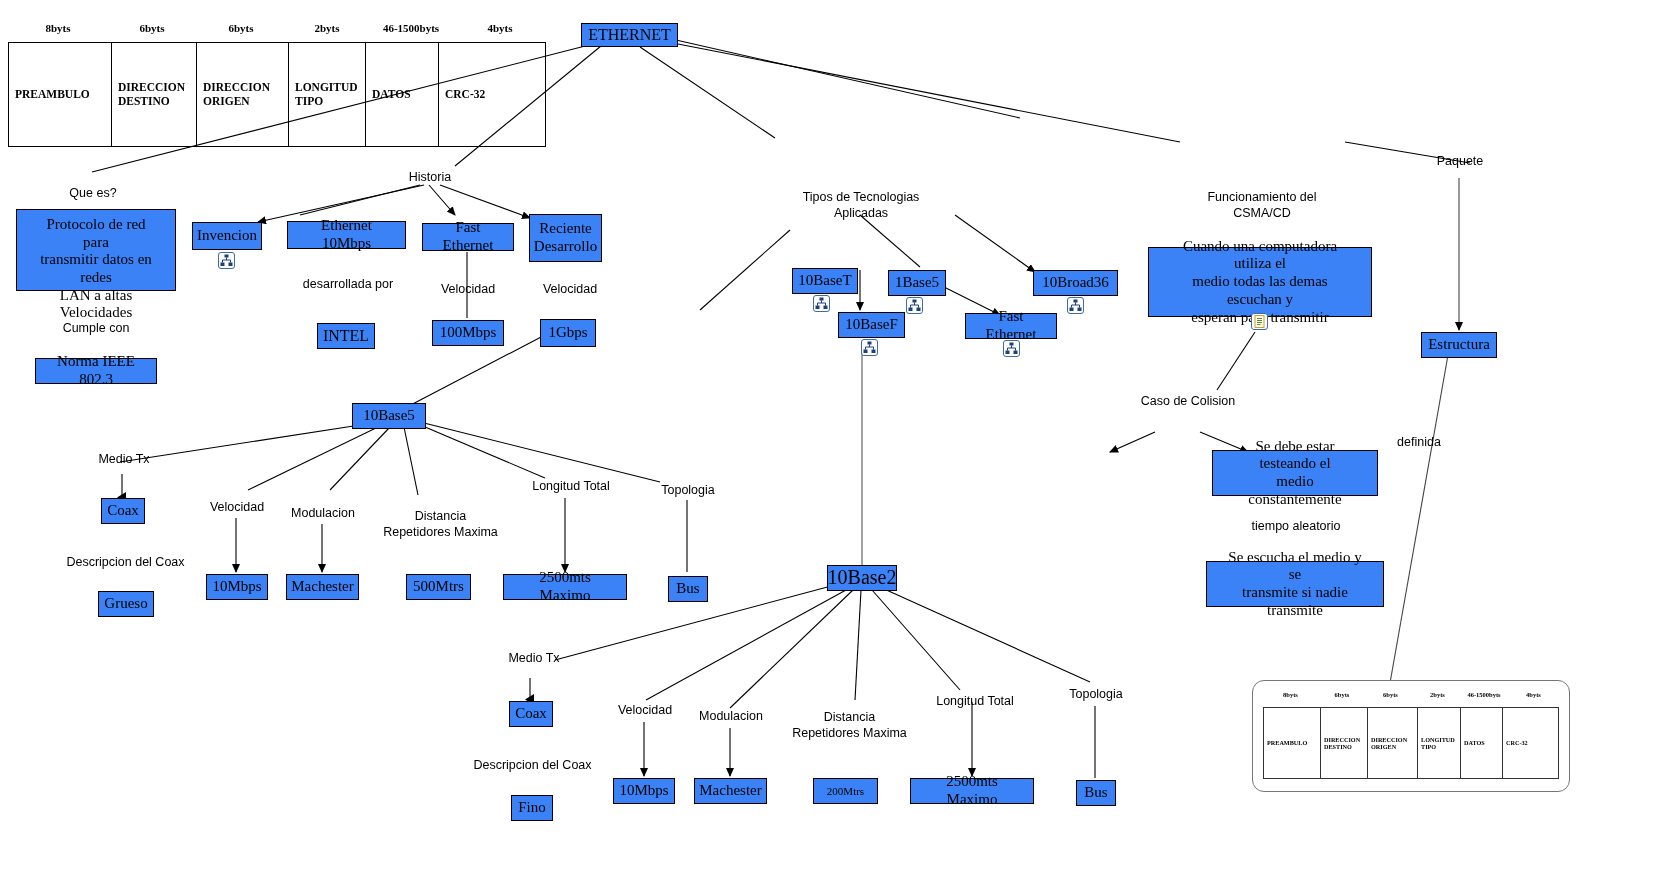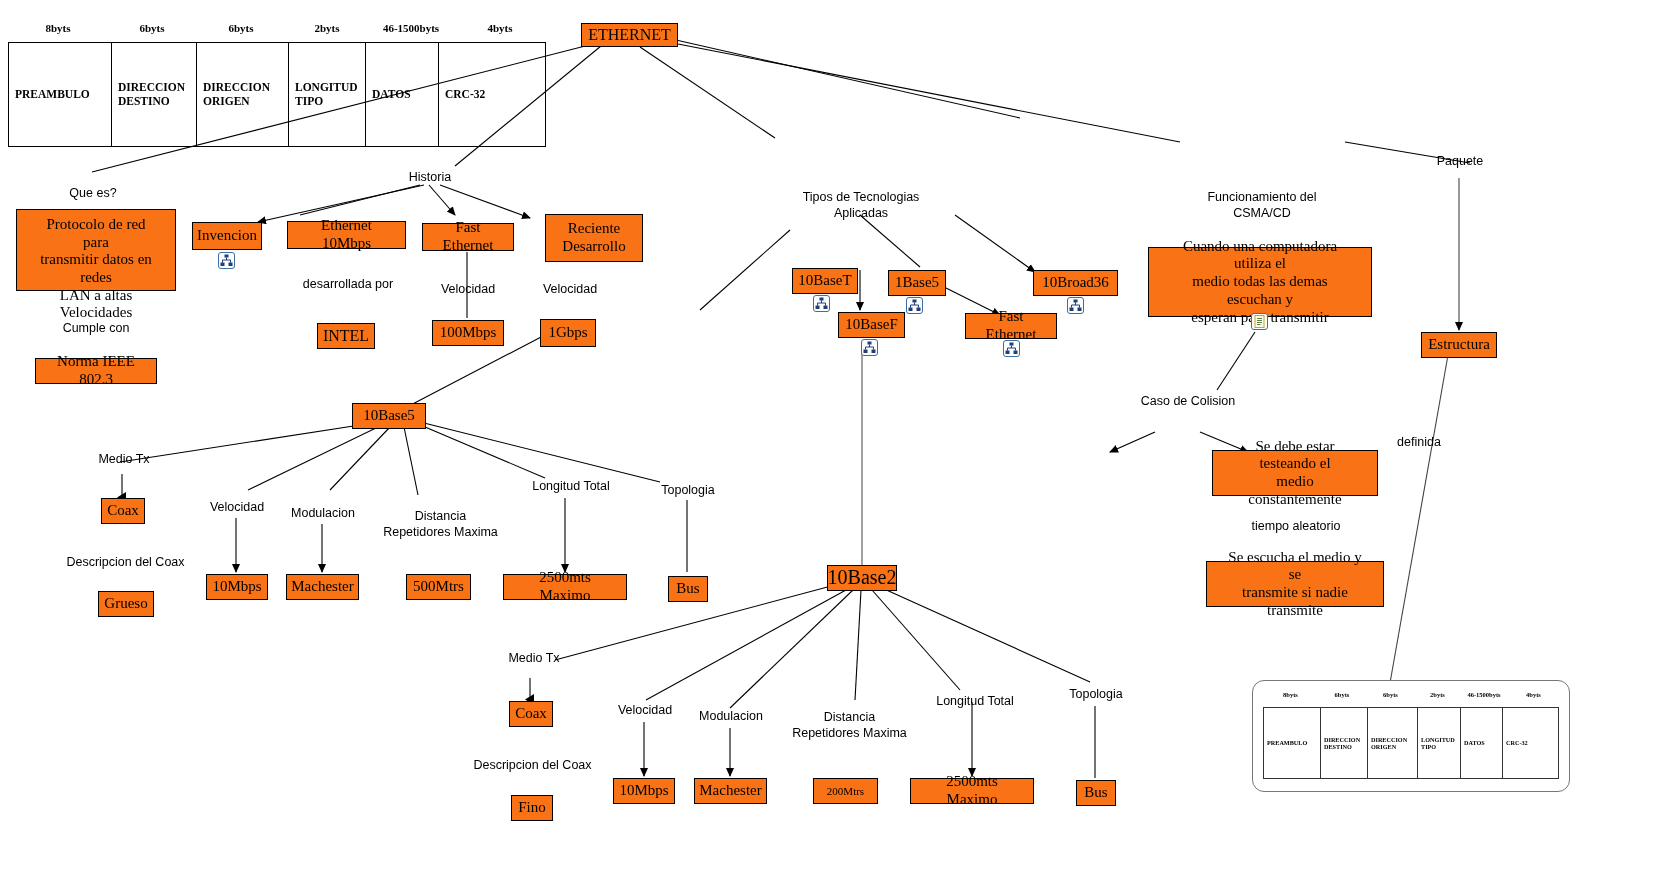--- a/index.html
+++ b/index.html
@@ -17,21 +17,21 @@
   }
   svg#edges {
     position: absolute;
     left: 0; top: 0;
     width: 1653px; height: 876px;
     pointer-events: none;
   }
   .node {
     position: absolute;
     border: 1px solid #000;
-    background: #f97316;
+    background: #3b82f6;
     display: flex;
     align-items: center;
     justify-content: center;
     text-align: center;
     font-family: "Liberation Serif", "DejaVu Serif", serif;
     line-height: 1.18;
     padding: 1px 16px;
     white-space: pre-line;
   }
   .lbl {
@@ -242,21 +242,21 @@
         <rect x="1.5" y="9.5" width="4" height="3.5" fill="#1f3f7a"></rect>
         <rect x="9.5" y="9.5" width="4" height="3.5" fill="#1f3f7a"></rect>
         <path d="M7.5 4.5 L7.5 7 M3.5 7 L11.5 7 M3.5 7 L3.5 9.5 M11.5 7 L11.5 9.5" stroke="#1f3f7a" stroke-width="1" fill="none"></path>
       </svg>
   </div>
 
   <div class="node" style="left:287px; top:221px; width:119px; height:28px; font-size:15px;">Ethernet 10Mbps</div>
 
   <div class="node" style="left:422px; top:223px; width:92px; height:28px; font-size:15px;">Fast Ethernet</div>
 
-  <div class="node" style="left:529px; top:214px; width:98px; height:48px; font-size:15px;margin-left:16px;">Reciente
+  <div class="node" style="left:529px; top:214px; width:73px; height:48px; font-size:15px;">Reciente
 Desarrollo</div>
 
   <div class="lbl" style="left:298px; top:277px; width:100px;">desarrollada por</div>
   <div class="node" style="left:317px; top:323px; width:58px; height:26px; font-size:16px;">INTEL</div>
 
   <div class="lbl" style="left:433px; top:282px; width:70px;">Velocidad</div>
   <div class="node" style="left:432px; top:320px; width:72px; height:26px; font-size:15px;">100Mbps</div>
 
   <div class="lbl" style="left:535px; top:282px; width:70px;">Velocidad</div>
   <div class="node" style="left:540px; top:319px; width:56px; height:28px; font-size:15px;">1Gbps</div>

